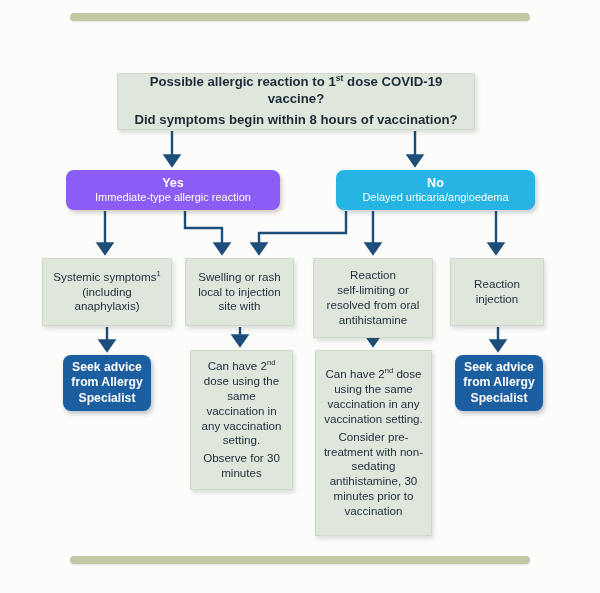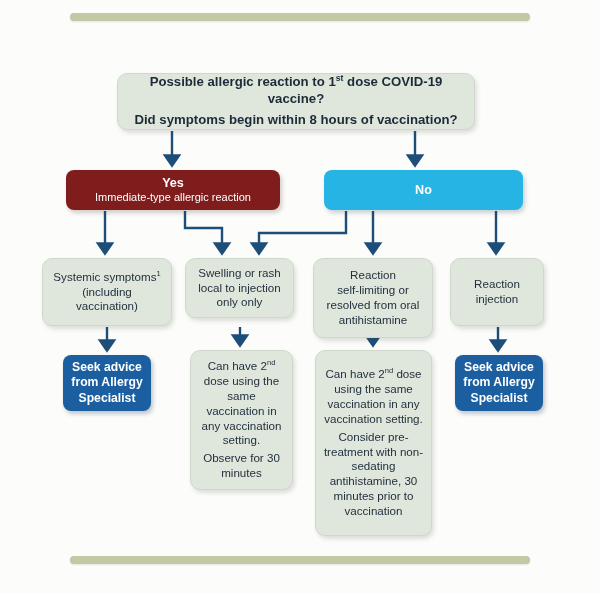--- a/index.html
+++ b/index.html
@@ -30,21 +30,21 @@
     background: #c3c8a5;
     box-shadow: 0 1px 2px rgba(0,0,0,0.10);
   }
   .rule.top { top: 13px; }
   .rule.bottom { top: 556px; }
 
   
   .node {
     position: absolute;
     box-sizing: border-box;
-    border-radius: 10px;
+    border-radius: 1px;
     display: flex;
     flex-direction: column;
     align-items: center;
     justify-content: center;
     text-align: center;
     line-height: 1.28;
     box-shadow: 2px 3px 4px rgba(60,70,60,0.16);
   }
 
   
@@ -67,29 +67,29 @@
     padding: 0 8px;
   }
   #question-box .qline { display: block; margin: 2.5px 0; }
 
   
   #yes-box {
     left: 66px;
     top: 170px;
     width: 214px;
     height: 40px;
-    background: #7f1d1d;
+    background: #8b5cf6;
     color: #ffffff;
     border-radius: 8px;
     font-size: 12.4px;
     box-shadow: 2px 3px 4px rgba(60,40,30,0.22);
   }
   
   #no-box {
-    left: 324px;
+    left: 336px;
     top: 170px;
     width: 199px;
     height: 40px;
     background: #25b4e3;
     color: #ffffff;
     border-radius: 8px;
     font-size: 12.4px;
     box-shadow: 2px 3px 4px rgba(30,60,80,0.22);
     align-items: center;
   }
@@ -103,21 +103,21 @@
     line-height: 1.18;
   }
 
   
   .mid {
     font-size: 11.6px;
     color: #27333d;
     padding: 6px 6px;
   }
   #mid-1 { left: 42px;  top: 258px; width: 130px; height: 68px; text-align: center; }
-  #mid-2 { left: 185px; top: 258px; width: 109px; height: 60px; }
+  #mid-2 { left: 185px; top: 258px; width: 109px; height: 68px; }
   #mid-3 { left: 313px; top: 258px; width: 120px; height: 80px; }
   #mid-4 { left: 450px; top: 258px; width: 94px;  height: 68px; }
 
   
   .leaf {
     font-size: 11.6px;
     color: #27333d;
     padding: 14px 6px;
   }
   #leaf-1 {
@@ -199,32 +199,33 @@
     <span class="qline">Did symptoms begin within 8 hours of vaccination?</span>
   </div>
 
   <div class="node" id="yes-box">
     <span class="branch-title">Yes</span>
     <span class="branch-sub">Immediate-type allergic reaction</span>
   </div>
 
   <div class="node" id="no-box">
     <span class="branch-title">No</span>
+    <span class="branch-sub">Delayed urticaria/angioedema</span>
   </div>
 
   <div class="node sage mid" id="mid-1">
     <span class="lineblk"><span>Systemic symptoms</span><sup>1</sup></span>
     <span class="lineblk">(including</span>
-    <span class="lineblk">vaccination)</span>
+    <span class="lineblk">anaphylaxis)</span>
   </div>
 
   <div class="node sage mid" id="mid-2">
     <span class="lineblk">Swelling or rash</span>
     <span class="lineblk">local to injection</span>
-    <span class="lineblk">only only</span>
+    <span class="lineblk">site with</span>
   </div>
 
   <div class="node sage mid" id="mid-3">
     <span class="lineblk">Reaction</span>
     <span class="lineblk">self-limiting or</span>
     <span class="lineblk">resolved from oral</span>
     <span class="lineblk">antihistamine</span>
   </div>
 
   <div class="node sage mid" id="mid-4">

